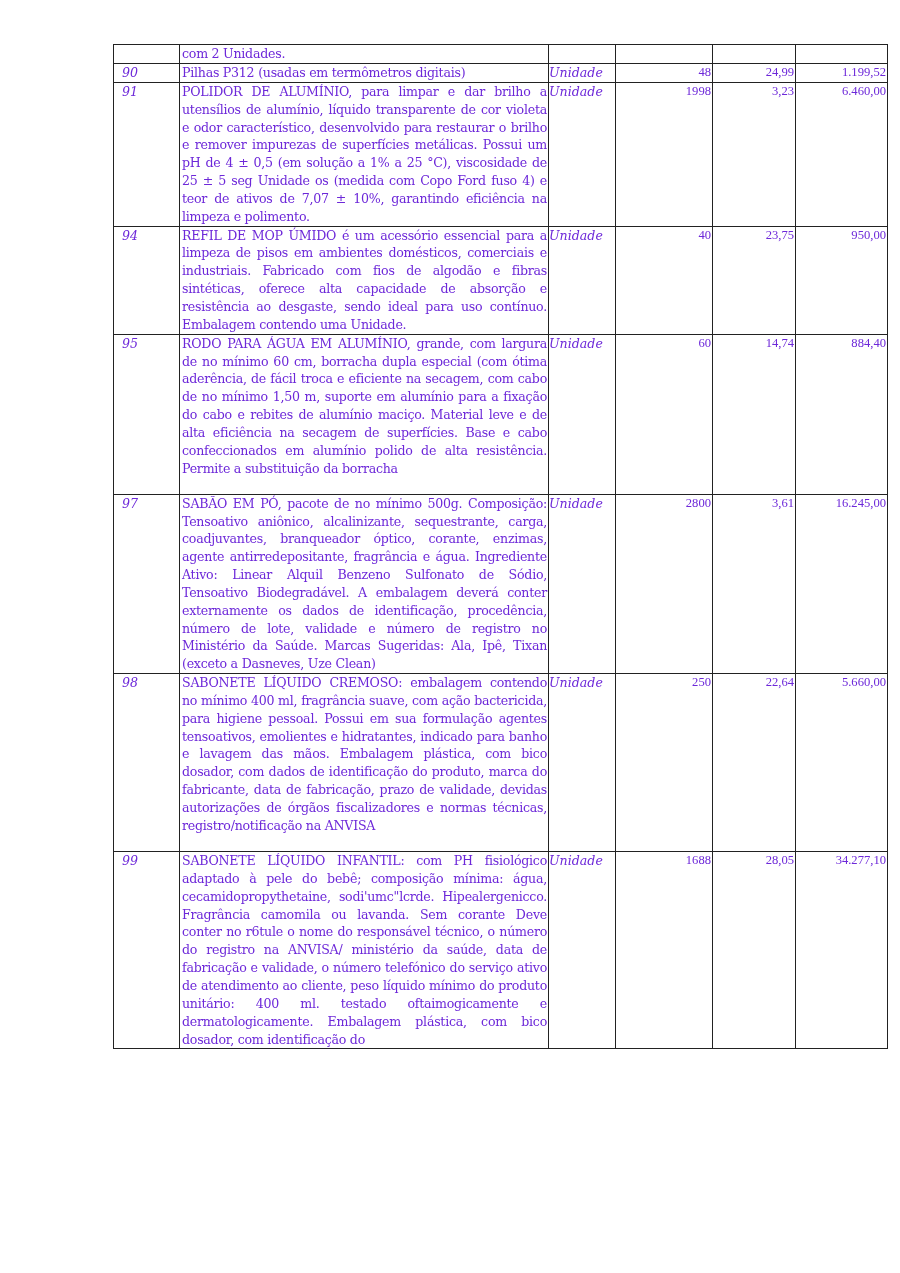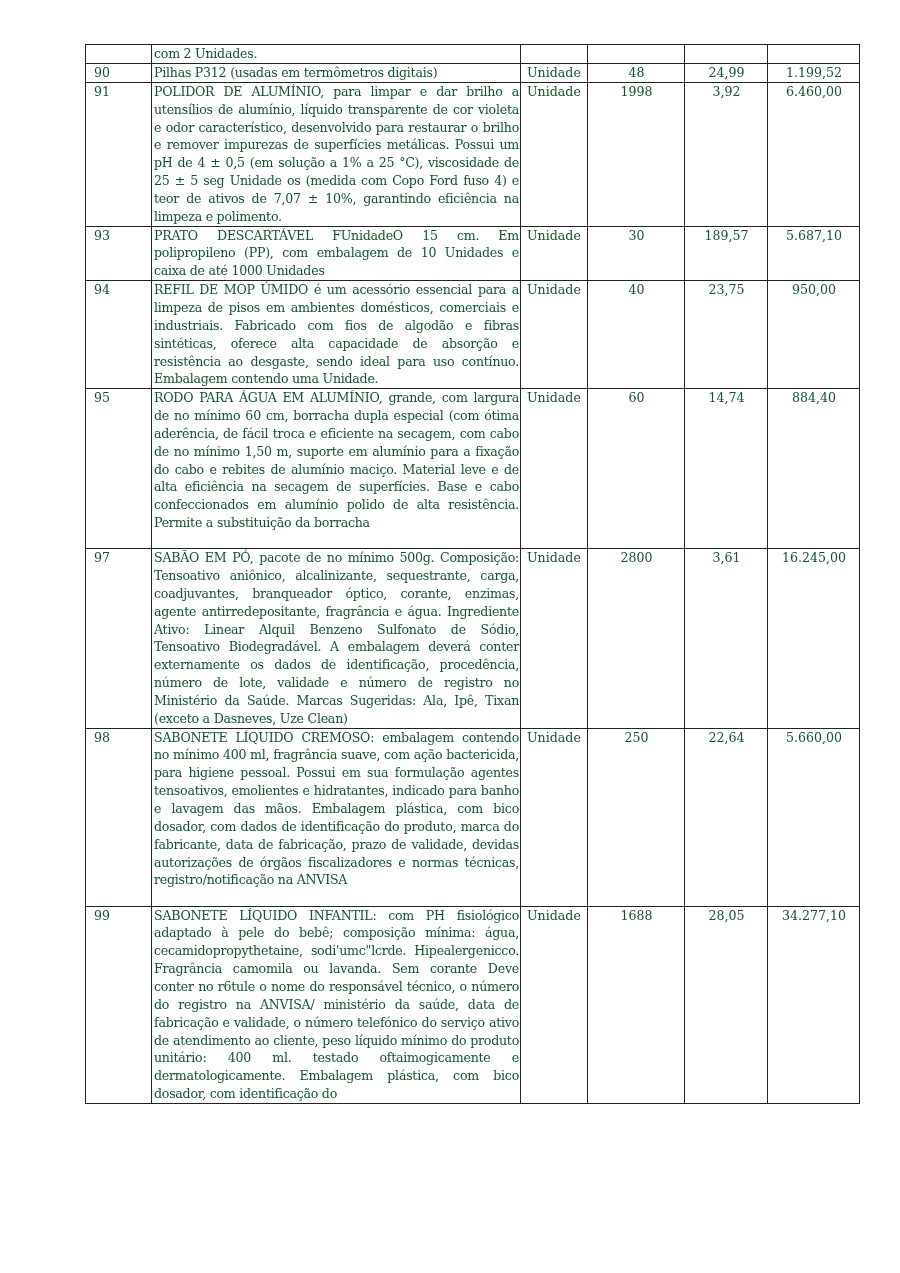--- a/index.html
+++ b/index.html
@@ -5,32 +5,33 @@
     html, body { margin: 0; padding: 0; background: #ffffff; }
     body { width: 900px; height: 1273px; position: relative; overflow: hidden; }
     .page { position: absolute; left: 85px; top: 44px; width: 774px; }
     table {
       border-collapse: collapse;
       table-layout: fixed;
       width: 774px;
       font-family: "DejaVu Serif", "Liberation Serif", serif;
       font-size: 12.6px;
       line-height: 17.85px;
-      color: #14532d;
+      color: #6d28d9;
+      margin-left: 28px;
     }
     td {
       border: 1.3px solid #222;
       vertical-align: top;
       padding: 0 1px 0 2px;
       overflow: hidden;
     }
-    td.c-num { text-align: left; padding-left: 8px; }
+    td.c-num { text-align: left; padding-left: 8px; font-style: italic; }
     td.c-desc { text-align: justify; text-align-last: left; padding-right: 1px; letter-spacing: -0.25px; }
-    td.c-unit { text-align: left; padding-left: 6px; }
-    td.c-qty, td.c-price, td.c-total { text-align: center; padding-right: 1px; }
+    td.c-unit { text-align: left; padding-left: 0; font-style: italic; }
+    td.c-qty, td.c-price, td.c-total { text-align: right; padding-right: 1px; font-family: Liberation Serif, serif; }
     col.w-num { width: 66px; }
     col.w-desc { width: 369px; }
     col.w-unit { width: 67px; }
     col.w-qty { width: 97px; }
     col.w-price { width: 83px; }
     col.w-total { width: 92px; }
   </style>
 </head>
 <body>
 
@@ -59,30 +60,22 @@
         <td class="c-unit">Unidade</td>
         <td class="c-qty">48</td>
         <td class="c-price">24,99</td>
         <td class="c-total">1.199,52</td>
       </tr>
       <tr style="height:143px">
         <td class="c-num">91</td>
         <td class="c-desc">POLIDOR DE ALUMÍNIO, para limpar e dar brilho a utensílios de alumínio, líquido transparente de cor violeta e odor característico, desenvolvido para restaurar o brilho e remover impurezas de superfícies metálicas. Possui um pH de 4 ± 0,5 (em solução a 1% a 25 °C), viscosidade de 25 ± 5 seg Unidade os (medida com Copo Ford fuso 4) e teor de ativos de 7,07 ± 10%, garantindo eficiência na limpeza e polimento.</td>
         <td class="c-unit">Unidade</td>
         <td class="c-qty">1998</td>
-        <td class="c-price">3,92</td>
+        <td class="c-price">3,23</td>
         <td class="c-total">6.460,00</td>
-      </tr>
-      <tr style="height:54px">
-        <td class="c-num">93</td>
-        <td class="c-desc">PRATO DESCARTÁVEL FUnidadeO 15 cm. Em polipropileno (PP), com embalagem de 10 Unidades e caixa de até 1000 Unidades</td>
-        <td class="c-unit">Unidade</td>
-        <td class="c-qty">30</td>
-        <td class="c-price">189,57</td>
-        <td class="c-total">5.687,10</td>
       </tr>
       <tr style="height:107px">
         <td class="c-num">94</td>
         <td class="c-desc">REFIL DE MOP ÚMIDO é um acessório essencial para a limpeza de pisos em ambientes domésticos, comerciais e industriais. Fabricado com fios de algodão e fibras sintéticas, oferece alta capacidade de absorção e resistência ao desgaste, sendo ideal para uso contínuo. Embalagem contendo uma Unidade.</td>
         <td class="c-unit">Unidade</td>
         <td class="c-qty">40</td>
         <td class="c-price">23,75</td>
         <td class="c-total">950,00</td>
       </tr>
       <tr style="height:160px">

